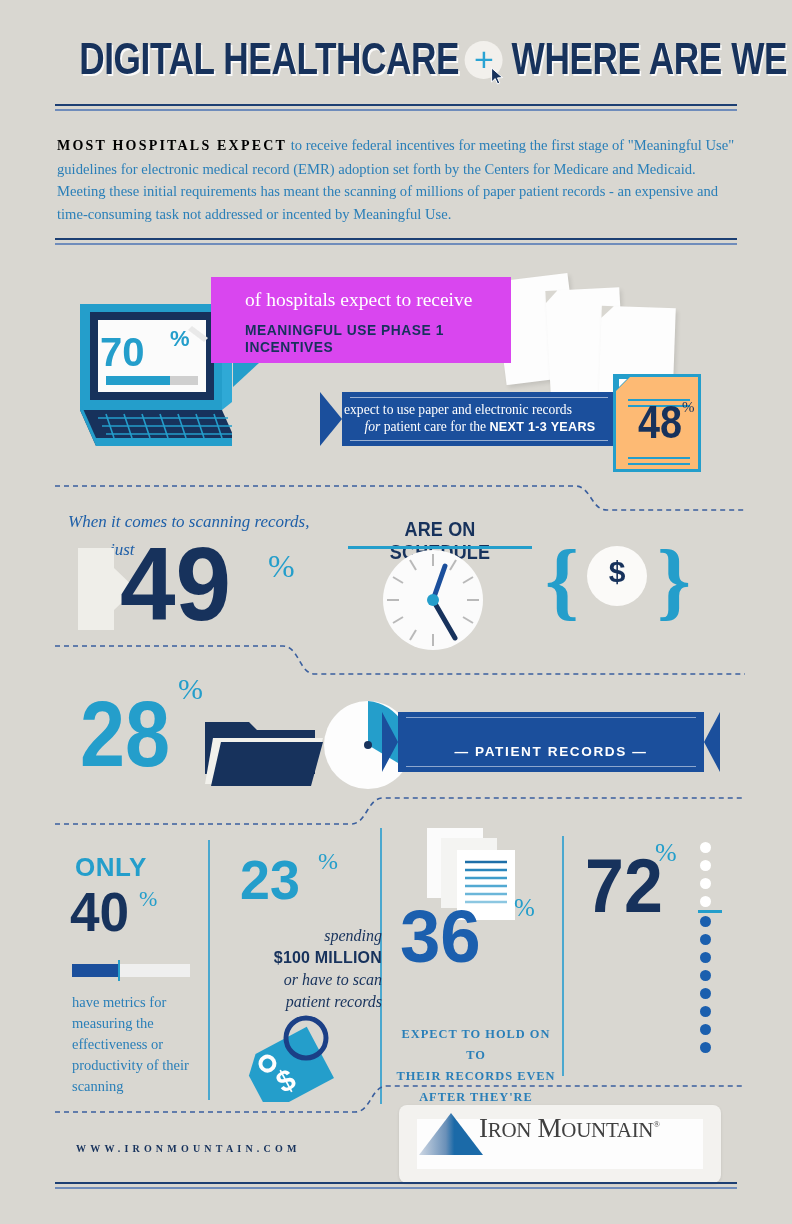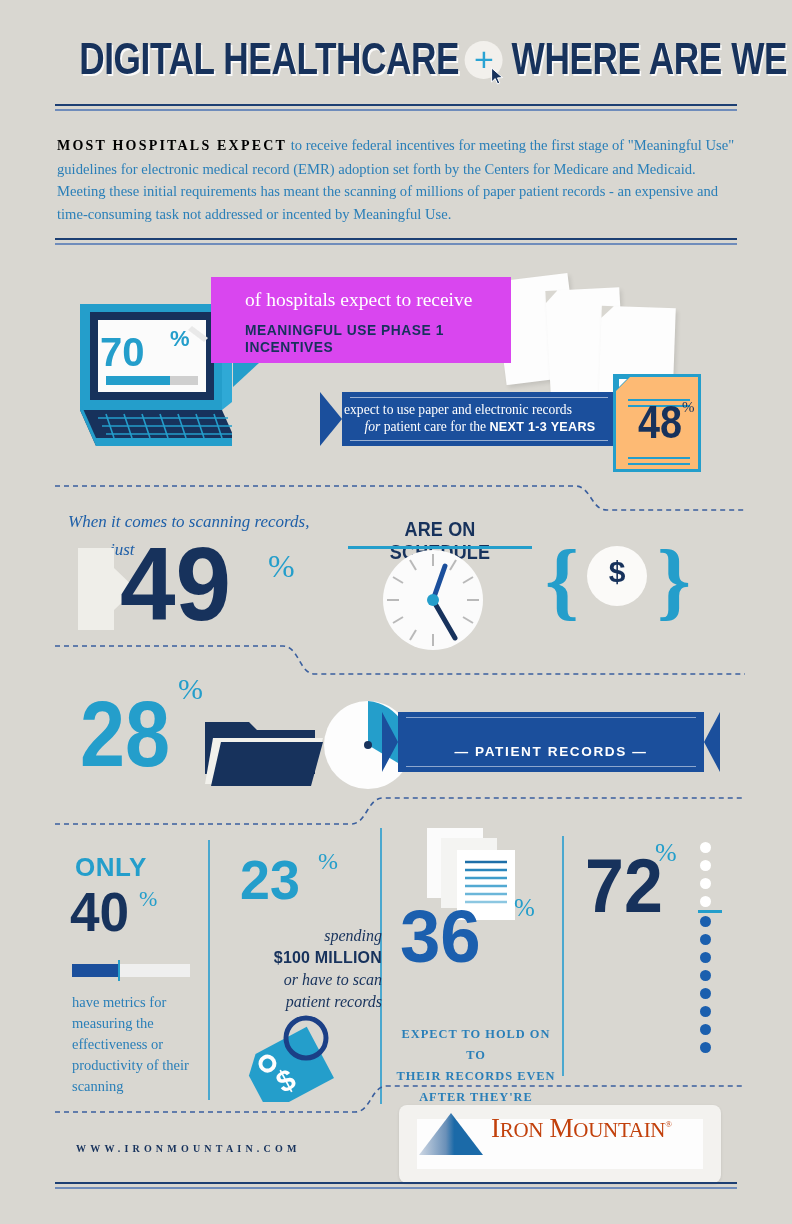--- a/index.html
+++ b/index.html
@@ -215,22 +215,22 @@
     position:absolute;left:76px;top:1143px;
     font-size:10px;letter-spacing:4.2px;font-weight:bold;color:#17325c;
   }
   .logobox{
     position:absolute;left:399px;top:1105px;width:322px;height:78px;
     background:#f3f2ef;border-radius:8px;box-shadow:0 1px 3px rgba(0,0,0,.10);
   }
   .logo-inner{position:absolute;left:18px;top:14px;width:286px;height:50px;background:#fdfdfd;}
   .logo-tri{position:absolute;left:20px;top:8px;width:64px;height:42px;}
   .logo-txt{
-    position:absolute;left:92px;top:8px;
-    font-family:"Liberation Serif",serif;font-size:27px;color:#c2410c;letter-spacing:-.3px;
+    position:absolute;left:80px;top:8px;
+    font-family:"Liberation Serif",serif;font-size:27px;color:#404040;letter-spacing:-.3px;
   }
   .logo-txt small{font-size:21px;}
   .logo-txt sup{font-size:9px;vertical-align:super;}
 
   .dash{position:absolute;}
 </style>
 </head>
 <body>
 
 <div class="page">

